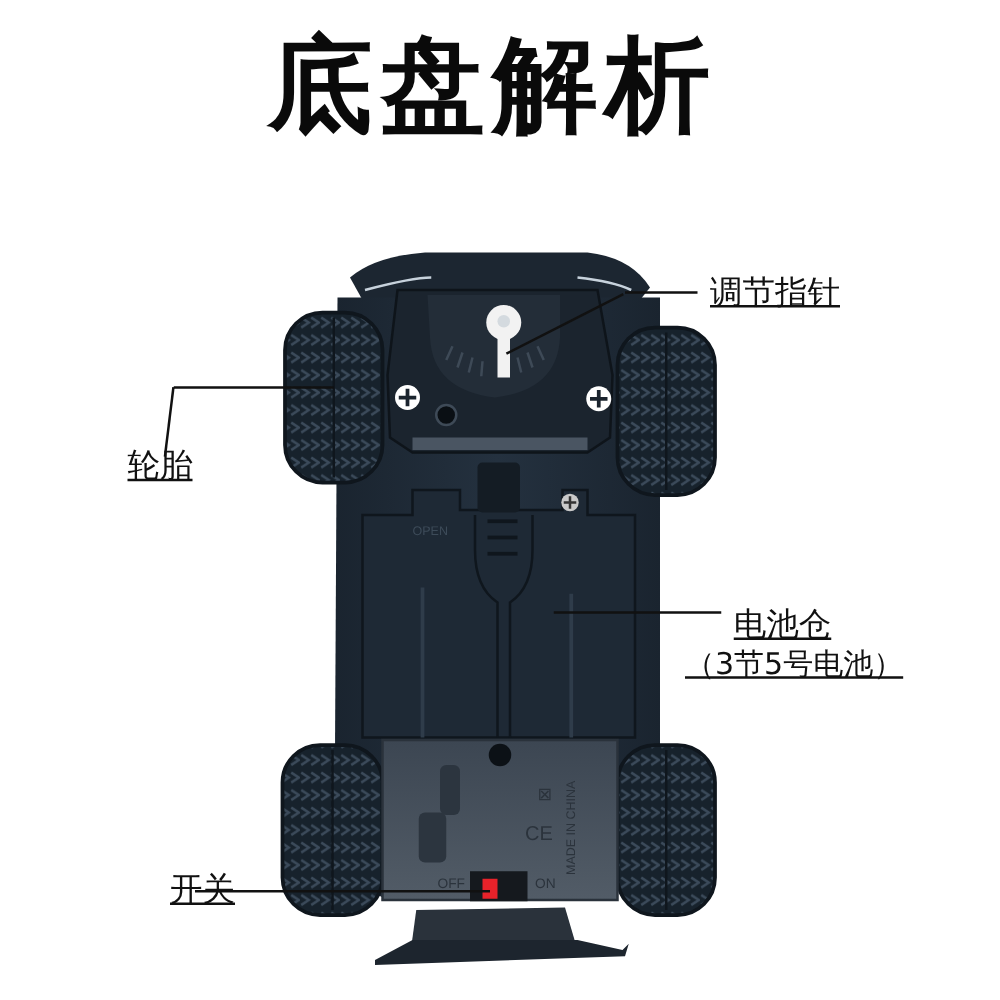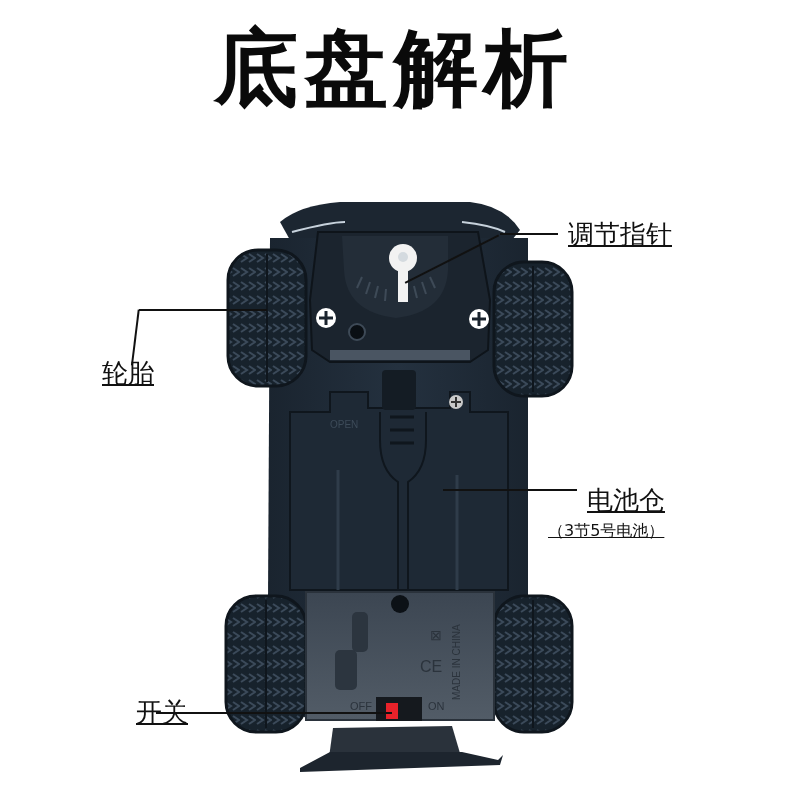--- a/index.html
+++ b/index.html
@@ -5,21 +5,21 @@
     * { margin: 0; padding: 0; box-sizing: border-box; }
     html, body { width: 800px; height: 800px; background: #ffffff; overflow: hidden; }
     body { position: relative; font-family: "DejaVu Sans", "Liberation Sans", sans-serif; color: #111; }
 
     .title {
       position: absolute; left: 0; top: 18px; width: 788px; text-align: center;
       font-size: 84px; font-weight: bold; letter-spacing: 6px; color: #0a0a0a; line-height: 100px;
     }
 
     .label { position: absolute; font-size: 26px; color: #111; white-space: nowrap; line-height: 30px; text-decoration: underline; }
-    .label.sub { font-size: 16px; }
+    .label.sub { font-size: 24px; }
 
     .leader { position: absolute; background: #111; height: 1.5px; transform-origin: 0 50%; }
 
     #car { position: absolute; left: 0; top: 0; width: 800px; height: 800px; }
   </style>
 </head>
 <body>
 
 <div class="title">底盘解析</div>
 

